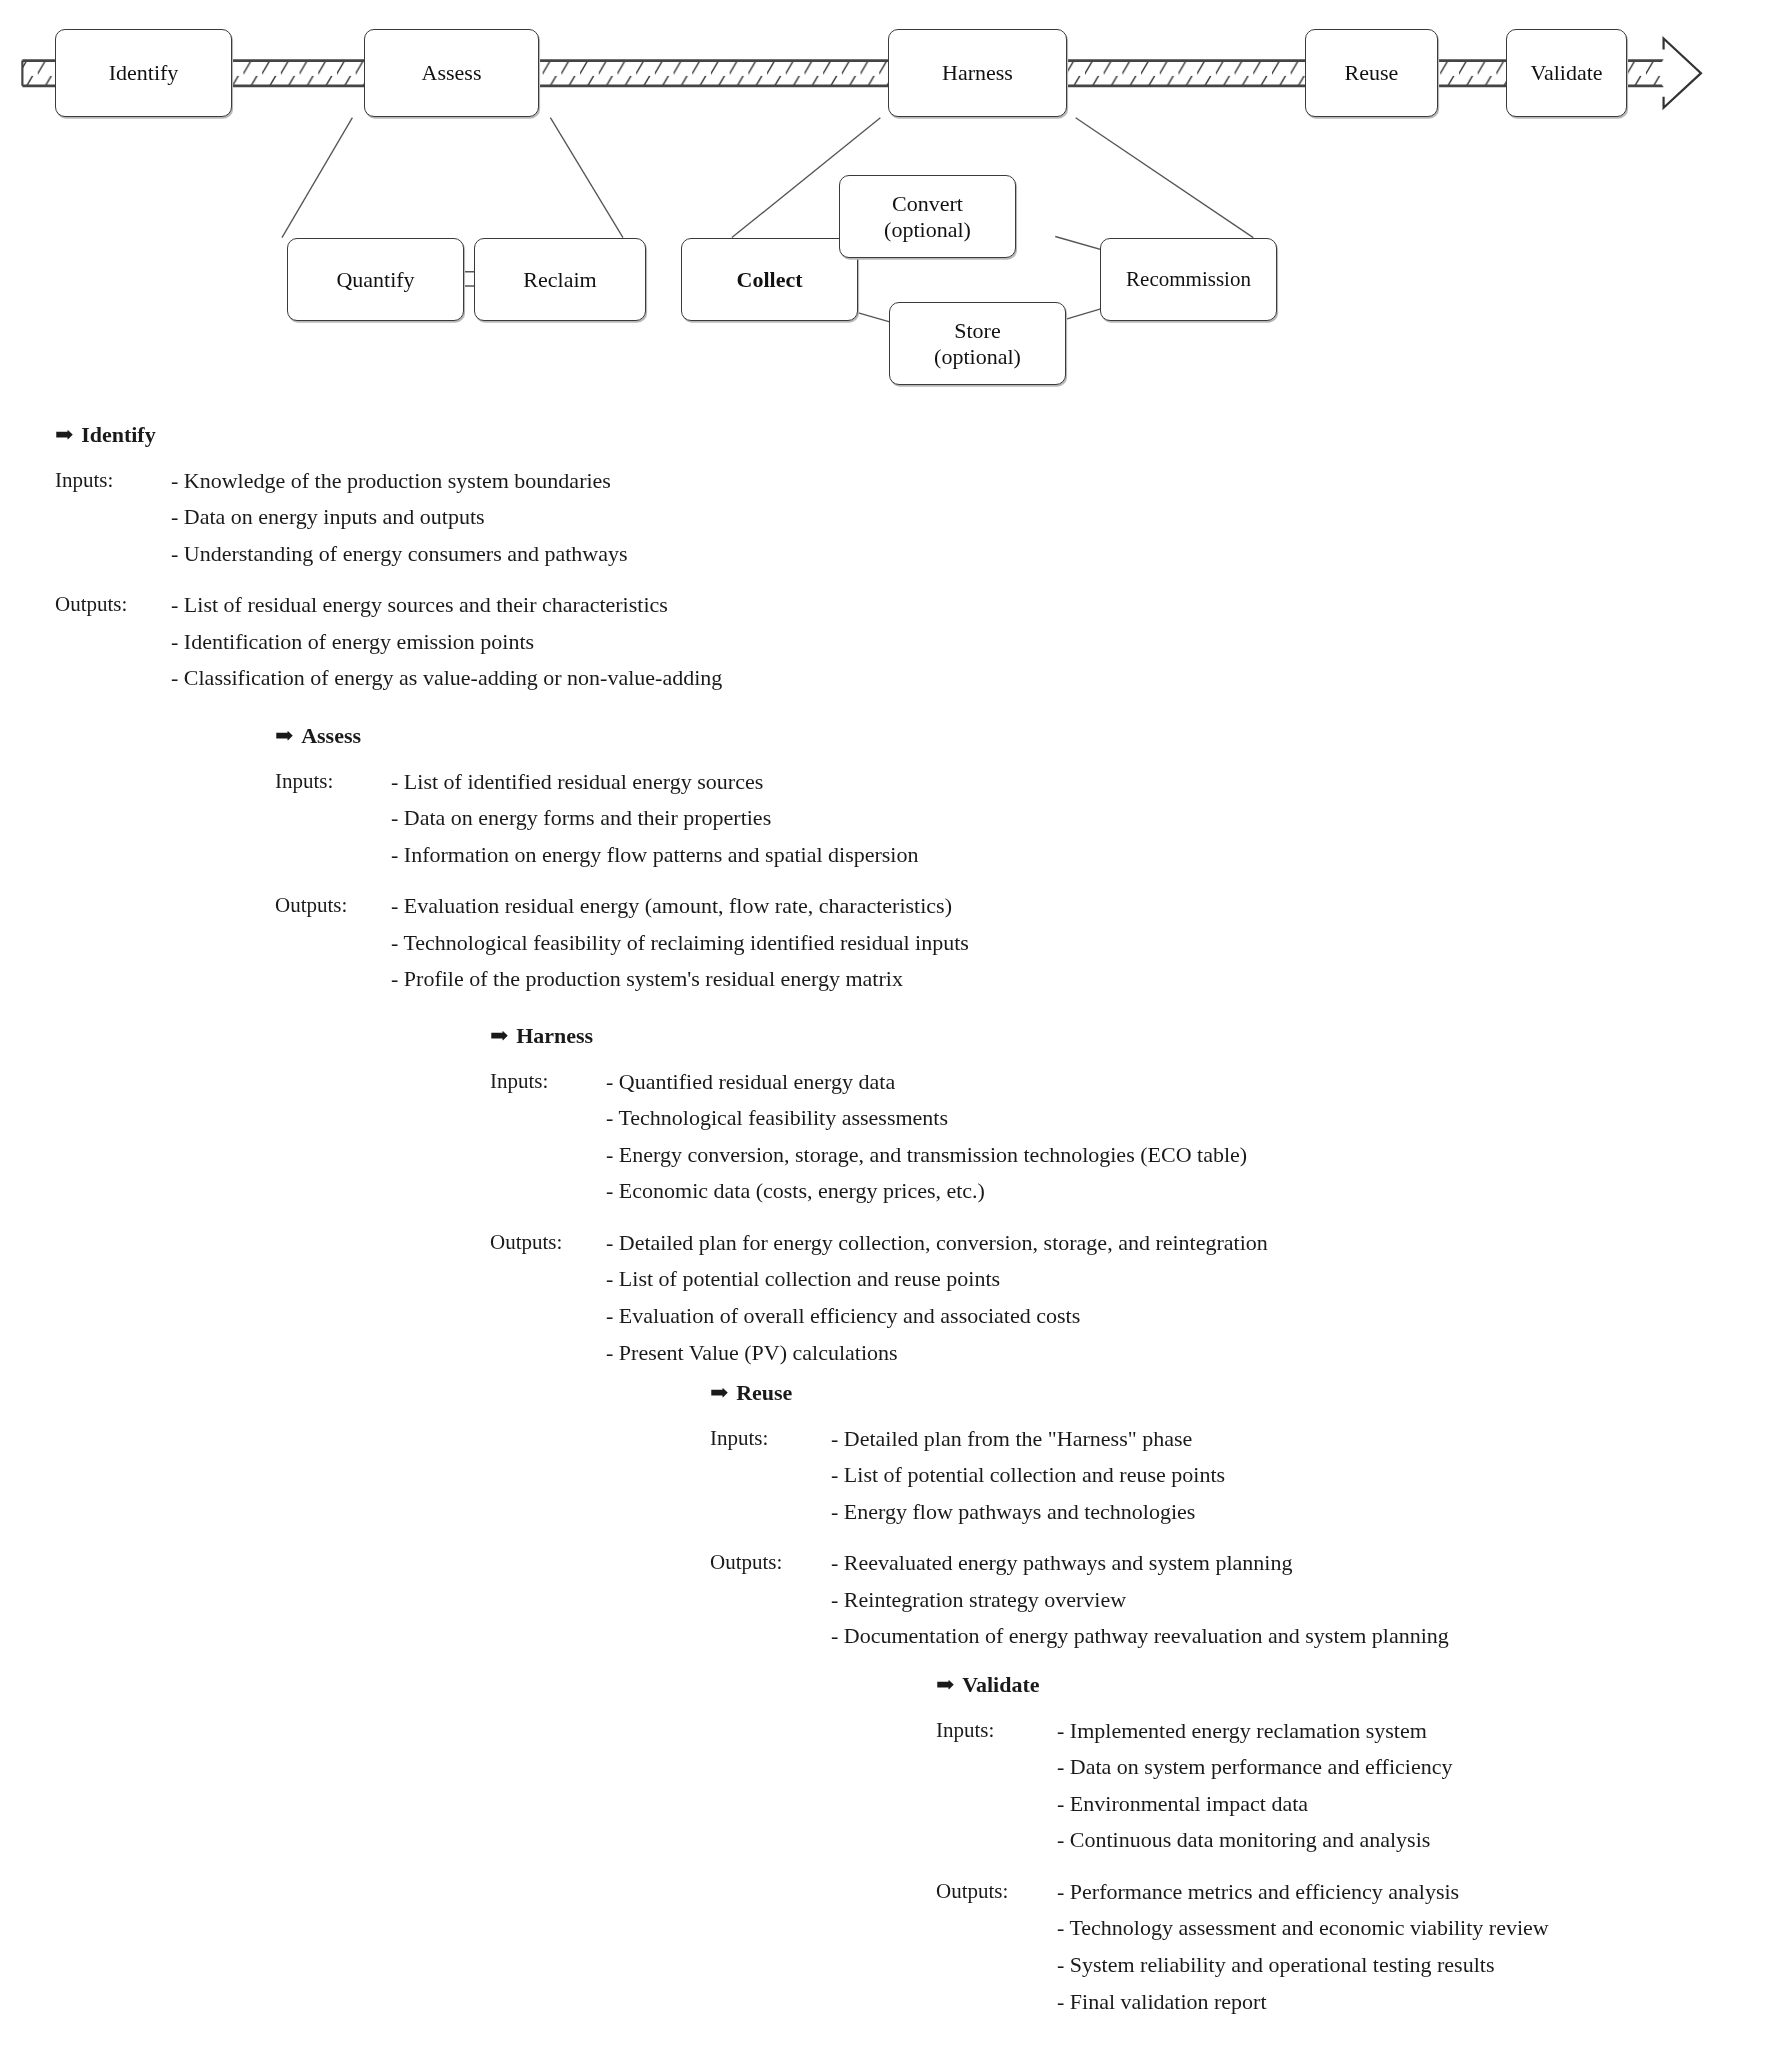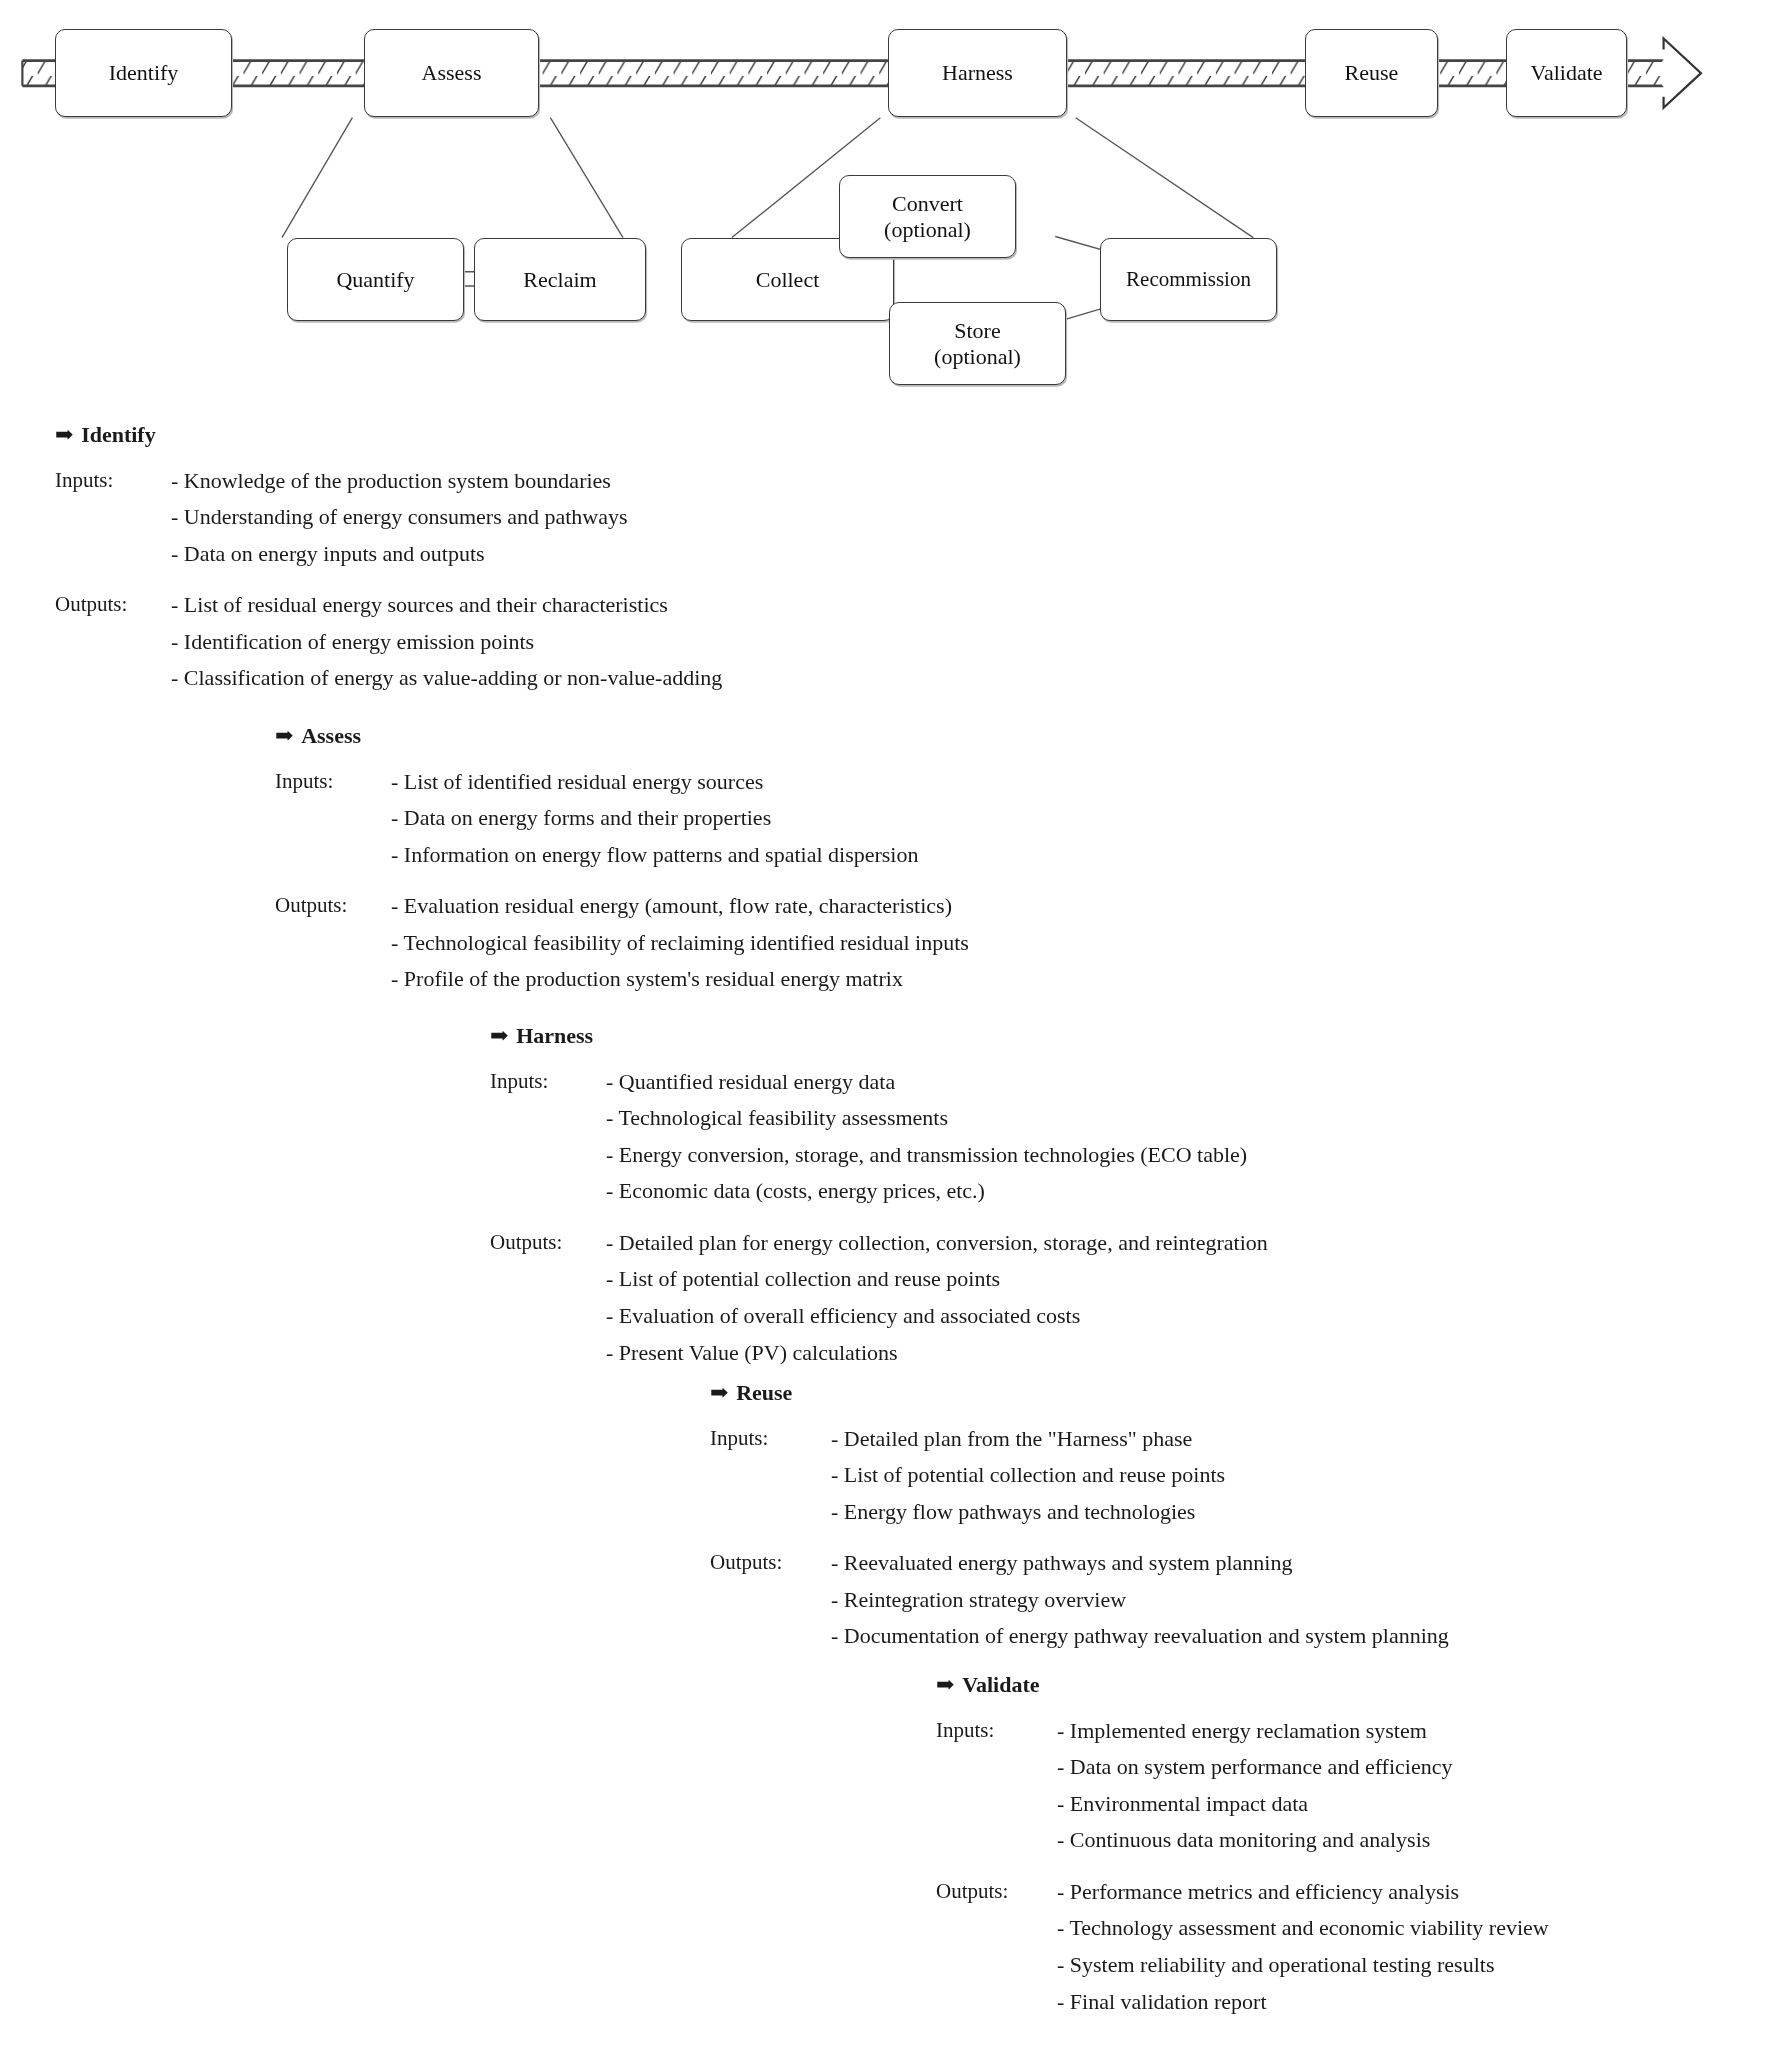--- a/index.html
+++ b/index.html
@@ -174,21 +174,21 @@
   </div>
 
   <div class="node" style="left:263px; top:238px; width:177px; height:83px;margin-left:24px;">
     <span class="sub">Quantify</span>
   </div>
 
   <div class="node" style="left:474px; top:238px; width:172px; height:83px;font-family:Liberation Serif, serif;">
     <span class="sub">Reclaim</span>
   </div>
 
-  <div class="node" style="left:681px; top:238px; width:213px; height:83px;">
+  <div class="node" style="left:681px; top:238px; width:177px; height:83px;font-weight:bold;">
     <span class="sub">Collect</span>
   </div>
 
   <div class="node" style="left:839px; top:175px; width:177px; height:83px;">
     <span class="sub">Convert</span>
     <span class="sub">(optional)</span>
   </div>
 
   <div class="node" style="left:889px; top:302px; width:177px; height:83px;">
     <span class="sub">Store</span>
@@ -201,22 +201,22 @@
 </div>
 
 <div class="phase-block" style="left:55px; top:424px;">
   <div class="phase-head">
     <span class="arrow-glyph">➡</span><span>Identify</span>
   </div>
   <div class="io-group">
     <div class="io-label" style="width:116px;">Inputs:</div>
     <div class="io-items">
       <div class="io-item">- Knowledge of the production system boundaries</div>
+      <div class="io-item">- Data on energy inputs and outputs</div>
       <div class="io-item">- Understanding of energy consumers and pathways</div>
-      <div class="io-item">- Data on energy inputs and outputs</div>
     </div>
   </div>
   <div class="io-group" style="margin-top:15.4px;">
     <div class="io-label" style="width:116px;">Outputs:</div>
     <div class="io-items">
       <div class="io-item">- List of residual energy sources and their characteristics</div>
       <div class="io-item">- Identification of energy emission points</div>
       <div class="io-item">- Classification of energy as value-adding or non-value-adding</div>
     </div>
   </div>

